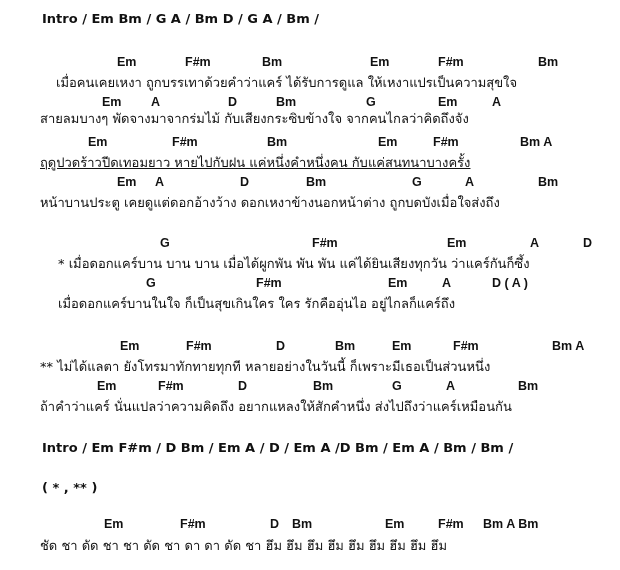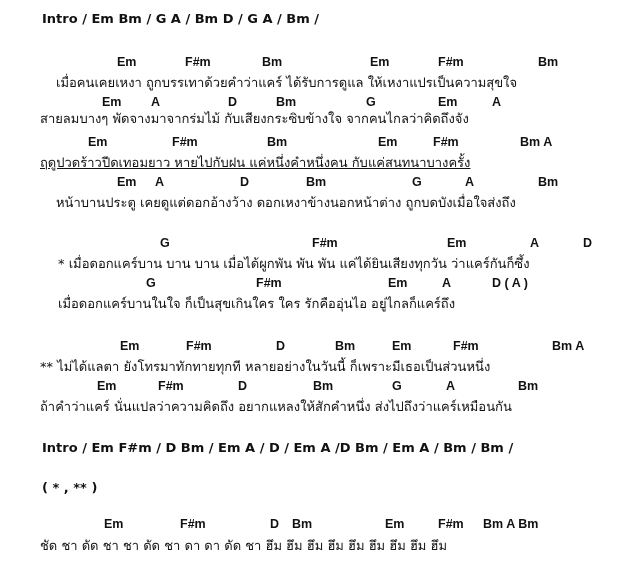--- a/index.html
+++ b/index.html
@@ -36,21 +36,21 @@
       <span class="chord" style="left: 433px; top: 135px;">F#m</span>
       <span class="chord" style="left: 520px; top: 135px;">Bm A</span>
       <div class="lyric" style="left: 40px; top: 152px; text-decoration: underline;">ฤดูปวดร้าวปีดเทอมยาว หายไปกับฝน   แค่หนึ่งคำหนึ่งคน กับแค่สนทนาบางครั้ง</div>
       <span class="chord" style="left: 117px; top: 175px;">Em</span>
       <span class="chord" style="left: 155px; top: 175px;">A</span>
       <span class="chord" style="left: 240px; top: 175px;">D</span>
       <span class="chord" style="left: 306px; top: 175px;">Bm</span>
       <span class="chord" style="left: 412px; top: 175px;">G</span>
       <span class="chord" style="left: 465px; top: 175px;">A</span>
       <span class="chord" style="left: 538px; top: 175px;">Bm</span>
-      <div class="lyric" style="left: 40px; top: 192px; margin-left: 16px;">หน้าบานประตู เคยดูแต่ดอกอ้างว้าง  ดอกเหงาข้างนอกหน้าต่าง ถูกบดบังเมื่อใจส่งถึง</div>
+      <div class="lyric" style="left: 40px; top: 192px;">หน้าบานประตู เคยดูแต่ดอกอ้างว้าง  ดอกเหงาข้างนอกหน้าต่าง ถูกบดบังเมื่อใจส่งถึง</div>
     </div>
   <div id="chorus">
       <span class="chord" style="left: 160px; top: 236px;">G</span>
       <span class="chord" style="left: 312px; top: 236px;">F#m</span>
       <span class="chord" style="left: 447px; top: 236px;">Em</span>
       <span class="chord" style="left: 530px; top: 236px;">A</span>
       <span class="chord" style="left: 583px; top: 236px;">D</span>
       <div class="lyric" style="left: 58px; top: 253px;">* เมื่อดอกแคร์บาน บาน บาน เมื่อได้ผูกพัน พัน พัน  แค่ได้ยินเสียงทุกวัน ว่าแคร์กันก็ซึ้ง</div>
       <span class="chord" style="left: 146px; top: 276px;">G</span>
       <span class="chord" style="left: 256px; top: 276px;">F#m</span>

